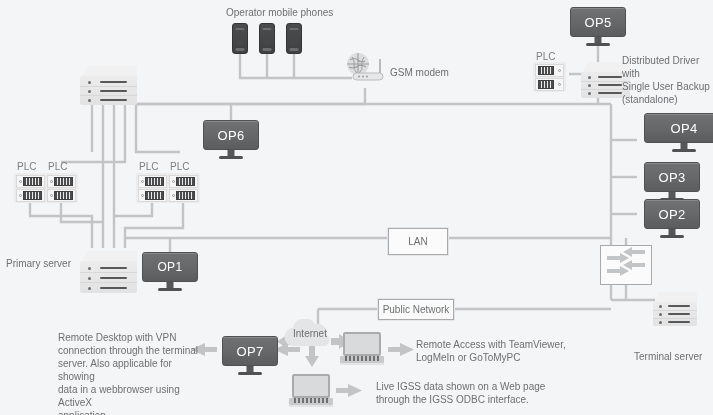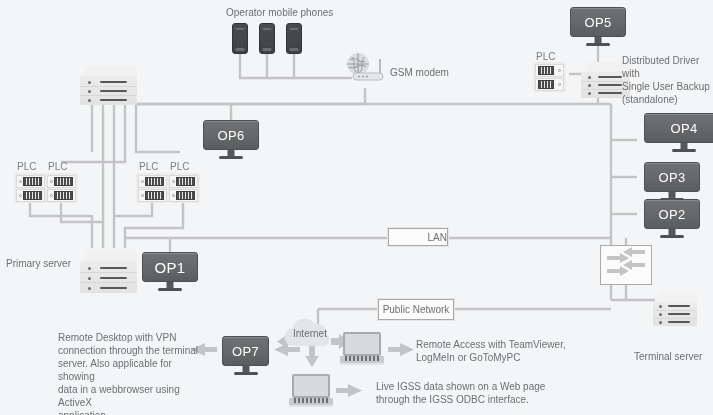--- a/index.html
+++ b/index.html
@@ -345,26 +345,26 @@
     <div class="divline" style="top:31px;"></div>
     <div class="dot" style="left:8px; top:16px;"></div>
     <div class="dot" style="left:8px; top:26px;"></div>
     <div class="dot" style="left:8px; top:36px;"></div>
     <div class="bar" style="left:20px; top:16px; width:27px;"></div>
     <div class="bar" style="left:20px; top:26px; width:27px;"></div>
     <div class="bar" style="left:20px; top:36px; width:27px;"></div>
   </div>
 
   <div class="monitor" style="left:142px; top:252px; width:56px; height:30px;">
-    <div class="screen" style="font-size:15px;">OP1</div>
-    <div class="neck"></div>
-      <div class="base"></div>
-  </div>
-
-  <div class="netbox" style="left:388px; top:228px; width:60px; height:18px;justify-content:flex-end;">
+    <div class="screen" style="font-size:12px;">OP1</div>
+    <div class="neck"></div>
+      <div class="base"></div>
+  </div>
+
+  <div class="netbox" style="left:388px; top:228px; width:60px; height:27px;">
     <span>LAN</span>
   </div>
 
   <div class="netbox" style="left:378px; top:299px; width:76px; height:21px;">
     <span>Public Network</span>
   </div>
 
   <div class="monitor" style="left:570px; top:7px; width:56px; height:30px;">
     <div class="screen" style="font-size:13px;">OP5</div>
     <div class="neck"></div>
@@ -434,21 +434,21 @@
     <div class="divline" style="top:26px;"></div>
     <div class="dot" style="left:6px; top:13px;"></div>
     <div class="dot" style="left:6px; top:21px;"></div>
     <div class="dot" style="left:6px; top:29px;"></div>
     <div class="bar" style="left:15px; top:13px; width:22px;"></div>
     <div class="bar" style="left:15px; top:21px; width:22px;"></div>
     <div class="bar" style="left:15px; top:29px; width:22px;"></div>
   </div>
   <div class="tlabel" style="left:634px; top:350px;">Terminal server</div>
 
-  <div class="monitor" style="left:222px; top:336px; width:47px; height:30px;">
+  <div class="monitor" style="left:222px; top:336px; width:56px; height:30px;">
     <div class="screen" style="font-size:13px;">OP7</div>
     <div class="neck"></div>
       <div class="base"></div>
   </div>
 
   <div class="cloud" style="left:281px; top:319px; width:58px; height:30px;">
     <svg width="58" height="30" viewBox="0 0 58 30" xmlns="http://www.w3.org/2000/svg">
       <path d="M13 27 a9 9 0 0 1 -1 -18 a12 12 0 0 1 22 -4 a10 10 0 0 1 12 10 a7 7 0 0 1 -2 12 z" fill="#e4e5e6"></path>
     </svg>
     <div class="cloud-label">Internet</div>

